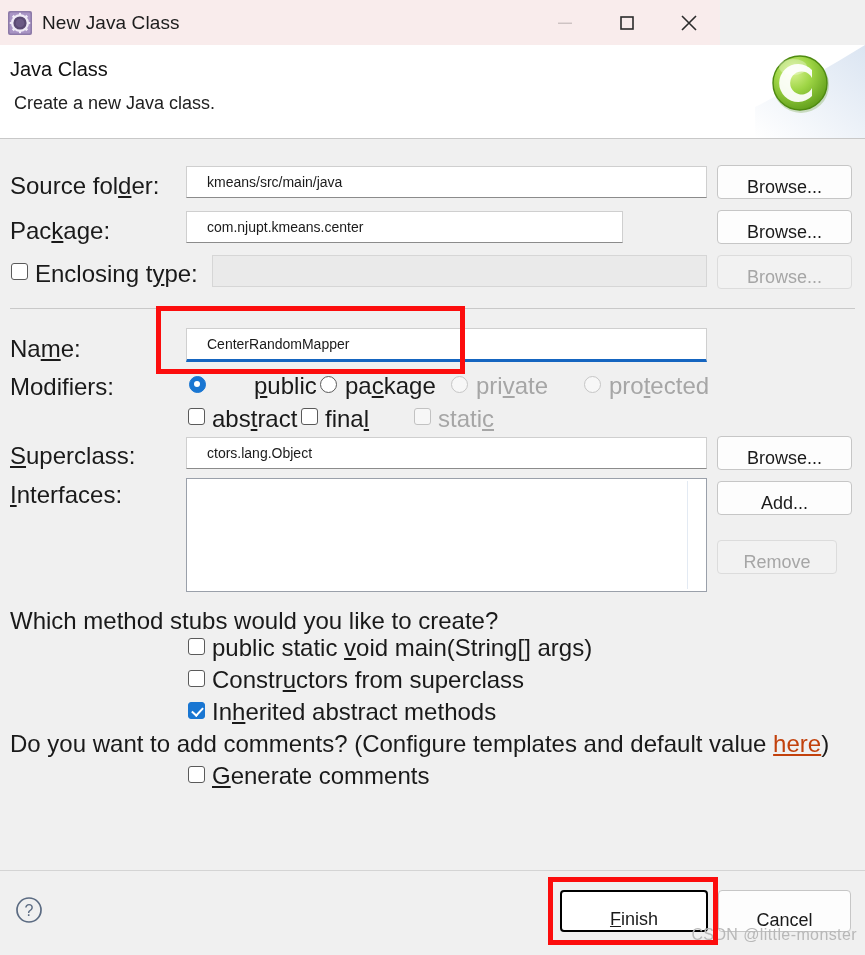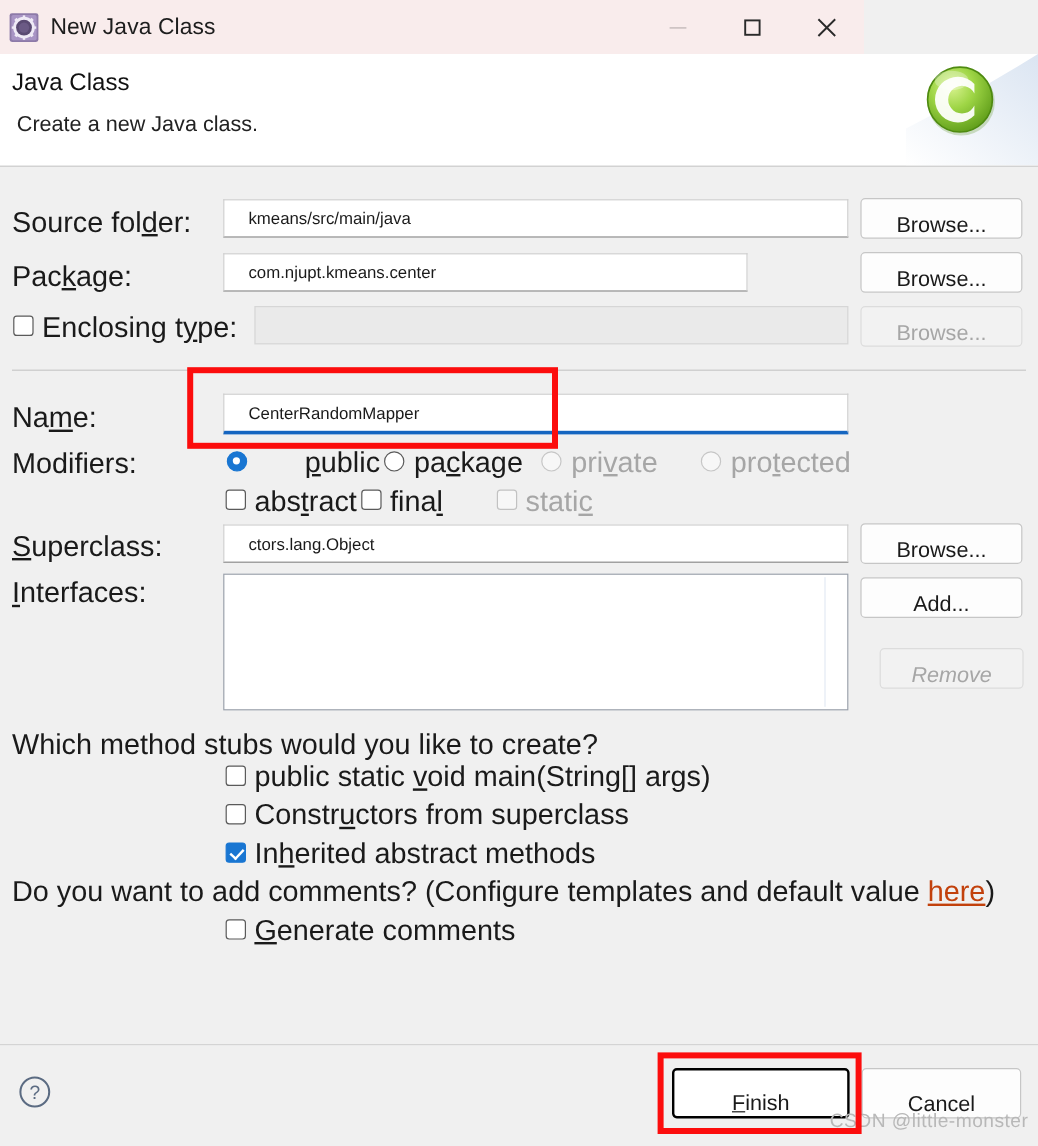--- a/index.html
+++ b/index.html
@@ -408,21 +408,21 @@
 
     <div class="lbl" style="left:10px; top:341px;">
       <u>I</u><span>nterfaces:</span>
     </div>
     <div class="listbox" style="left:186px; top:338px; width:521px; height:114px;">
       <div class="vrule"></div>
     </div>
     <div class="btn" style="left:717px; top:341px; width:135px; height:34px;">
       <span><u style="text-decoration:none">Add...</u></span>
     </div>
-    <div class="btn disabled" style="left:733px; top:400px; width:120px; height:34px;font-style:italic;">
+    <div class="btn disabled" style="left:717px; top:400px; width:120px; height:34px;">
       <span>Remove</span>
     </div>
 
     <div class="lbl" style="left:10px; top:467px;">Which method stubs would you like to create?</div>
 
     <div class="chk" style="left:188px; top:498px;"></div>
     <div class="lbl" style="left:212px; top:494px;">
       <span>public static </span><u>v</u><span>oid main(String[] args)</span>
     </div>
 

